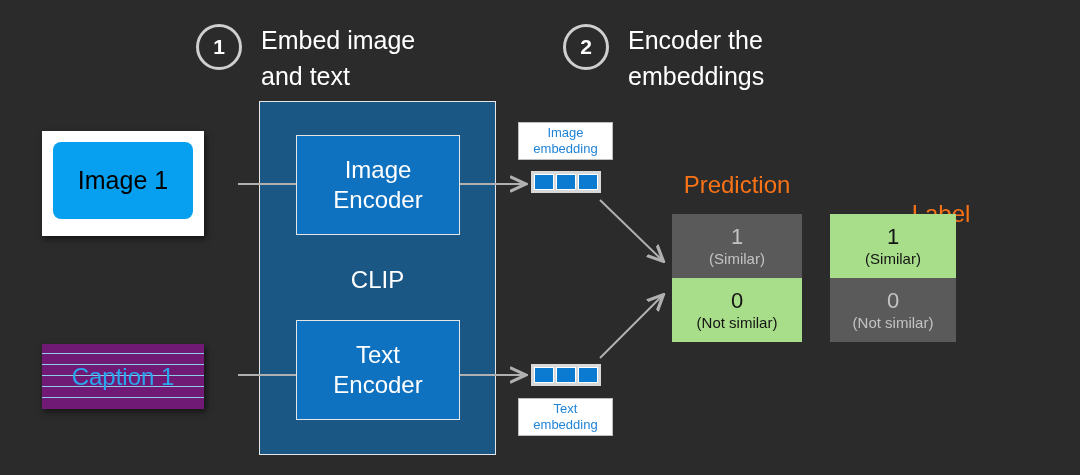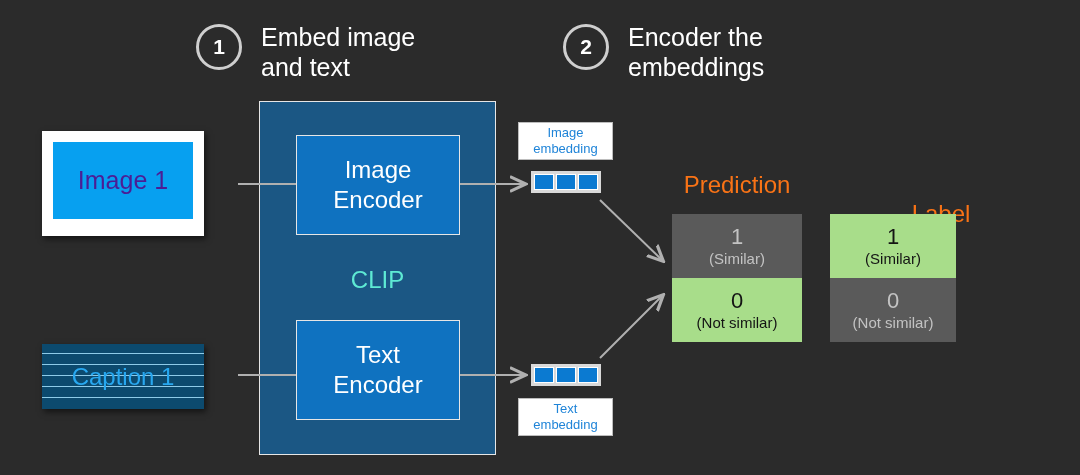--- a/index.html
+++ b/index.html
@@ -27,45 +27,46 @@
     font-size: 21px;
     font-weight: bold;
     display: flex;
     align-items: center;
     justify-content: center;
     box-sizing: border-box;
   }
   .step-text {
     color: #ffffff;
     font-size: 25px;
-    line-height: 30px;
+    line-height: 36px;
     white-space: pre-line;
   }
 
   
   .photo-frame {
     background: #ffffff;
     box-sizing: border-box;
     padding: 11px 11px 17px 11px;
     box-shadow: 2px 3px 6px rgba(0,0,0,0.55);
   }
   .photo-inner {
     width: 100%;
     height: 100%;
     background: #07a0f0;
     display: flex;
     align-items: center;
     justify-content: center;
-    color: #4c1d95;
+    color: #000000;
     font-size: 25px;
+    border-radius: 8px;
   }
 
   
   .paper {
-    background: #0c4a6e;
+    background: #701a75;
     box-sizing: border-box;
     box-shadow: 2px 3px 6px rgba(0,0,0,0.55);
     overflow: hidden;
   }
   .paper .rule {
     position: absolute;
     left: 0; right: 0;
     height: 1px;
     background: #8ecbe8;
   }
@@ -92,21 +93,21 @@
     display: flex;
     align-items: center;
     justify-content: center;
     text-align: center;
     color: #ffffff;
     font-size: 24px;
     line-height: 30px;
     white-space: pre-line;
   }
   .clip-label {
-    color: #5eead4;
+    color: #ffffff;
     font-size: 24px;
     text-align: center;
   }
 
   
   .emb-chip {
     background: #ffffff;
     border: 1px solid #bdbdbd;
     box-sizing: border-box;
     display: flex;

